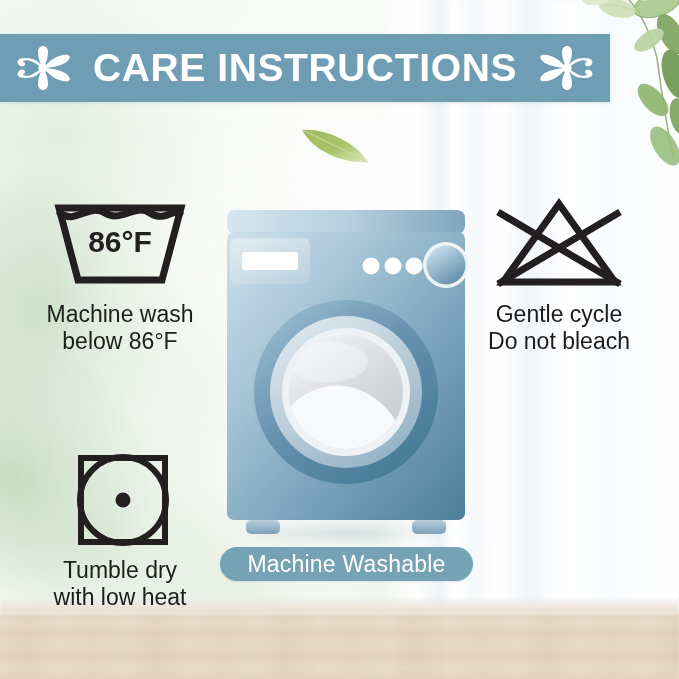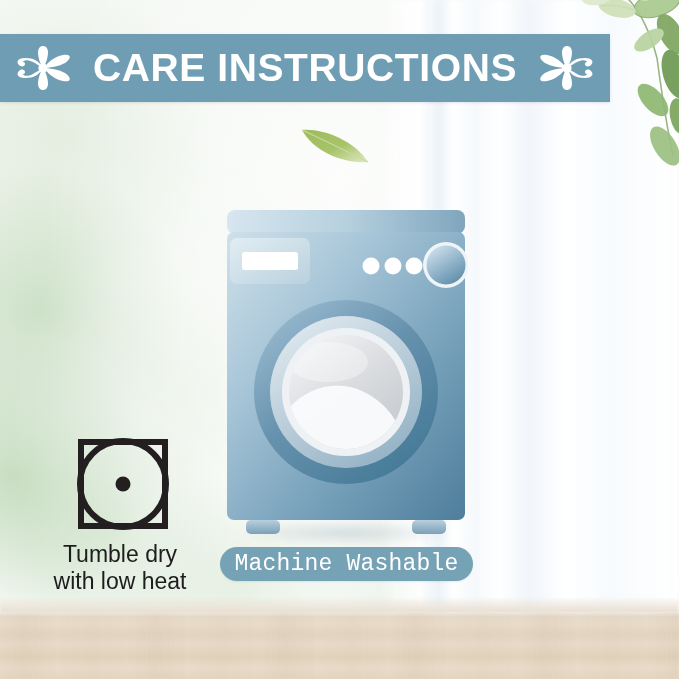--- a/index.html
+++ b/index.html
@@ -139,21 +139,21 @@
     margin-top: 9px;
     text-align: center;
     color: #1d1d1d;
     font-size: 23px;
     line-height: 27px;
     font-family: "Liberation Sans", sans-serif;
     white-space: pre-line;
   }
   #item-wash   { left: 5px;   top: 196px; }
   #item-bleach { left: 444px; top: 196px; }
-  #item-dry    { left: 5px;   top: 436px; align-items: center; }
+  #item-dry    { left: 5px;   top: 452px; align-items: center; }
   #item-iron   { left: 444px; top: 446px; }
 
   
   .machine-wrap { position: absolute; left: 224px; top: 202px; width: 244px; height: 345px; }
   .machine-shadow {
     position: absolute;
     left: 14px; top: 318px;
     width: 216px; height: 26px;
     background: radial-gradient(ellipse at 50% 50%, rgba(120,150,165,0.28) 0%, rgba(120,150,165,0.0) 70%);
     filter: blur(3px);
@@ -170,21 +170,21 @@
     border-radius: 17px;
     display: flex;
     align-items: center;
     justify-content: center;
     box-shadow: 0 1px 2px rgba(0,0,0,0.08);
   }
   .badge-text {
     color: #ffffff;
     font-size: 23px;
     letter-spacing: 0.2px;
-    font-family: Liberation Mono, monospace;
+    font-family: Liberation Sans, sans-serif;
     white-space: nowrap;
   }
 </style>
 </head>
 <body>
 
 <div class="canvas">
 
   <div class="bg-base"></div>
   <div class="bg-haze"></div>
@@ -246,21 +246,39 @@
       <linearGradient id="lf" x1="0" y1="0" x2="1" y2="1">
         <stop offset="0%" stop-color="#9dbb5c"></stop>
         <stop offset="55%" stop-color="#a8c46a"></stop>
         <stop offset="100%" stop-color="#dfe9c2"></stop>
       </linearGradient>
     </defs>
     <path d="M6 12 C26 10 58 22 72 44 C48 46 18 34 6 12 Z" fill="url(#lf)"></path>
     <path d="M6 12 C28 22 52 34 72 44" stroke="#c9d9a4" stroke-width="1.1" fill="none"></path>
   </svg>
 
-
+  <div class="care-item" id="item-wash">
+    <svg class="sym" width="150" height="96" viewBox="0 0 150 96">
+      <path d="M14 12 L136 12 L117 84 L33 84 Z" fill="none" stroke="#231f20" stroke-width="7" stroke-linejoin="miter"></path>
+      <path d="M15 17 C30 29 44 7 60 17 C76 27 90 7 105 17 C120 27 130 11 135 17" fill="none" stroke="#231f20" stroke-width="7" stroke-linecap="round"></path>
+      <text x="75" y="56" text-anchor="middle" font-family="Liberation Sans, sans-serif" font-size="30" font-weight="bold" fill="#231f20">86°F</text>
+    </svg>
+    <div class="care-label">Machine wash
+below 86°F</div>
+  </div>
+
+  <div class="care-item" id="item-bleach">
+    <svg class="sym" width="150" height="96" viewBox="0 0 150 96">
+      <path d="M75 8 L131 86 L19 86 Z" fill="none" stroke="#231f20" stroke-width="7" stroke-linejoin="miter"></path>
+      <line x1="14" y1="16" x2="136" y2="88" stroke="#231f20" stroke-width="7" stroke-linecap="butt"></line>
+      <line x1="136" y1="16" x2="14" y2="88" stroke="#231f20" stroke-width="7" stroke-linecap="butt"></line>
+    </svg>
+    <div class="care-label">Gentle cycle
+Do not bleach</div>
+  </div>
 
   <div class="care-item" id="item-dry">
     <svg class="sym" width="150" height="96" viewBox="0 0 150 96">
       <rect x="36" y="6" width="84" height="84" fill="none" stroke="#231f20" stroke-width="6"></rect>
       <circle cx="78" cy="48" r="43" fill="none" stroke="#231f20" stroke-width="6"></circle>
       <circle cx="78" cy="48" r="7.5" fill="#231f20"></circle>
     </svg>
     <div class="care-label">Tumble dry
 with low heat</div>
   </div>

